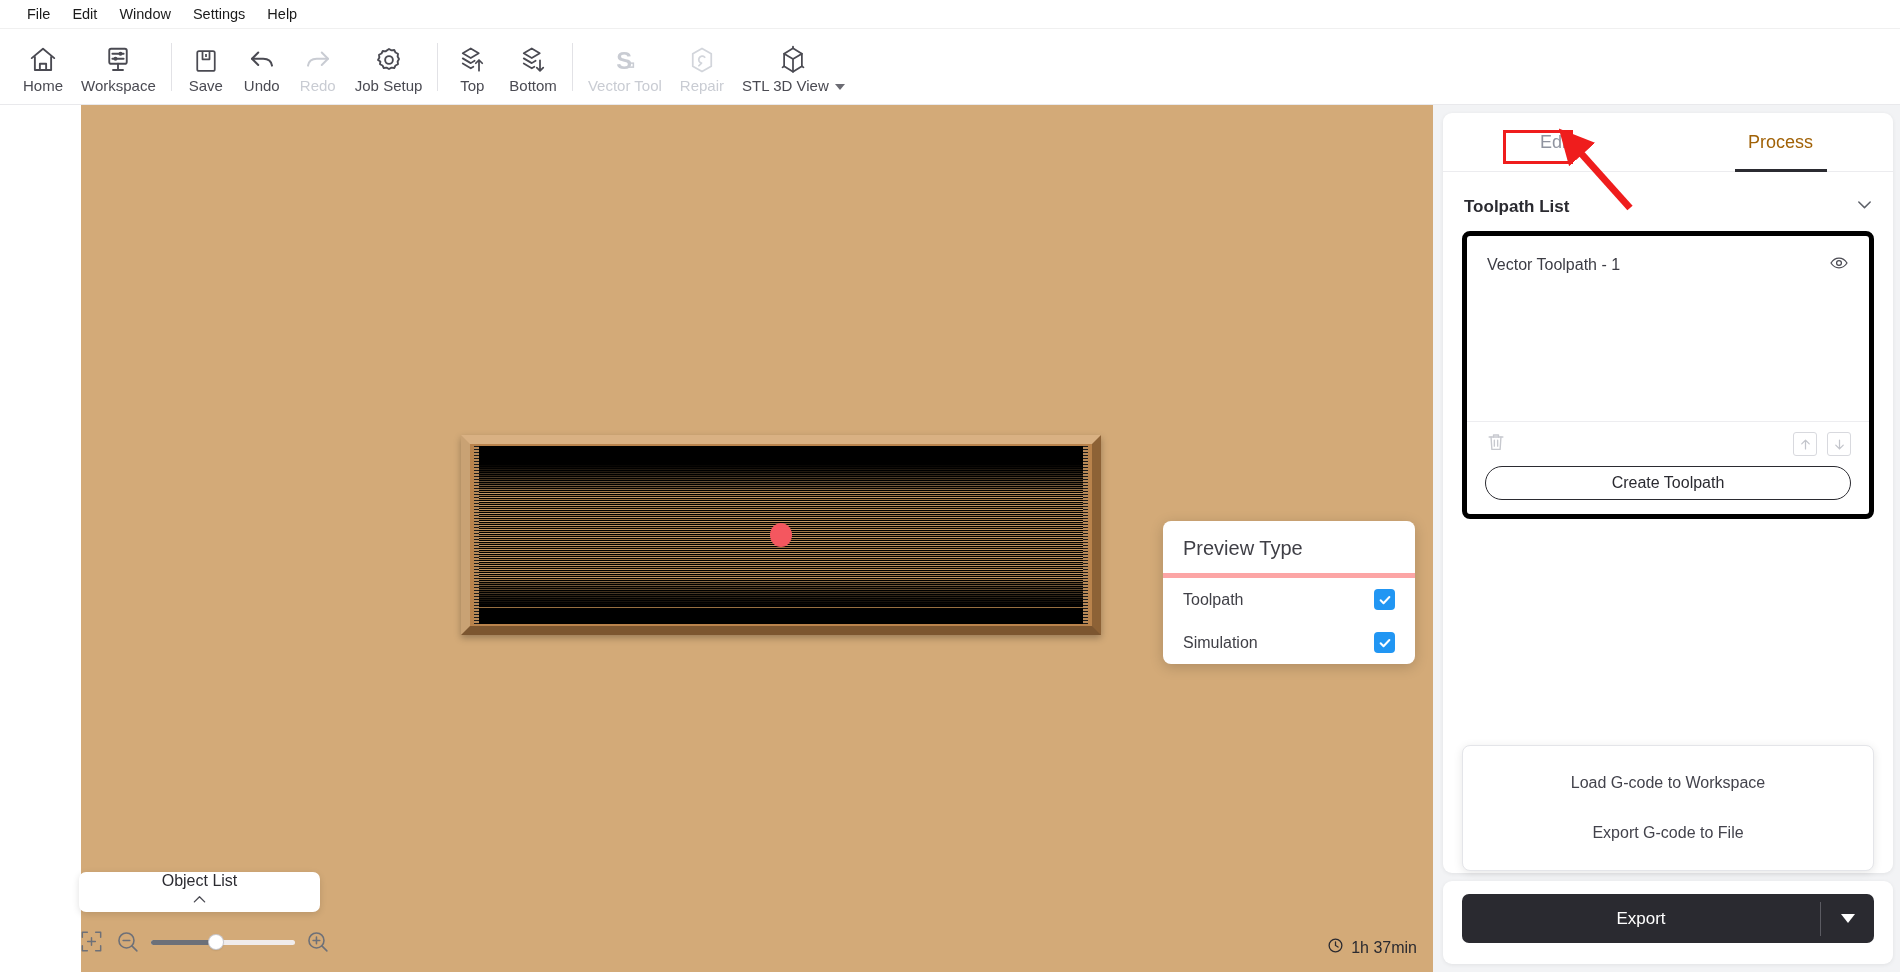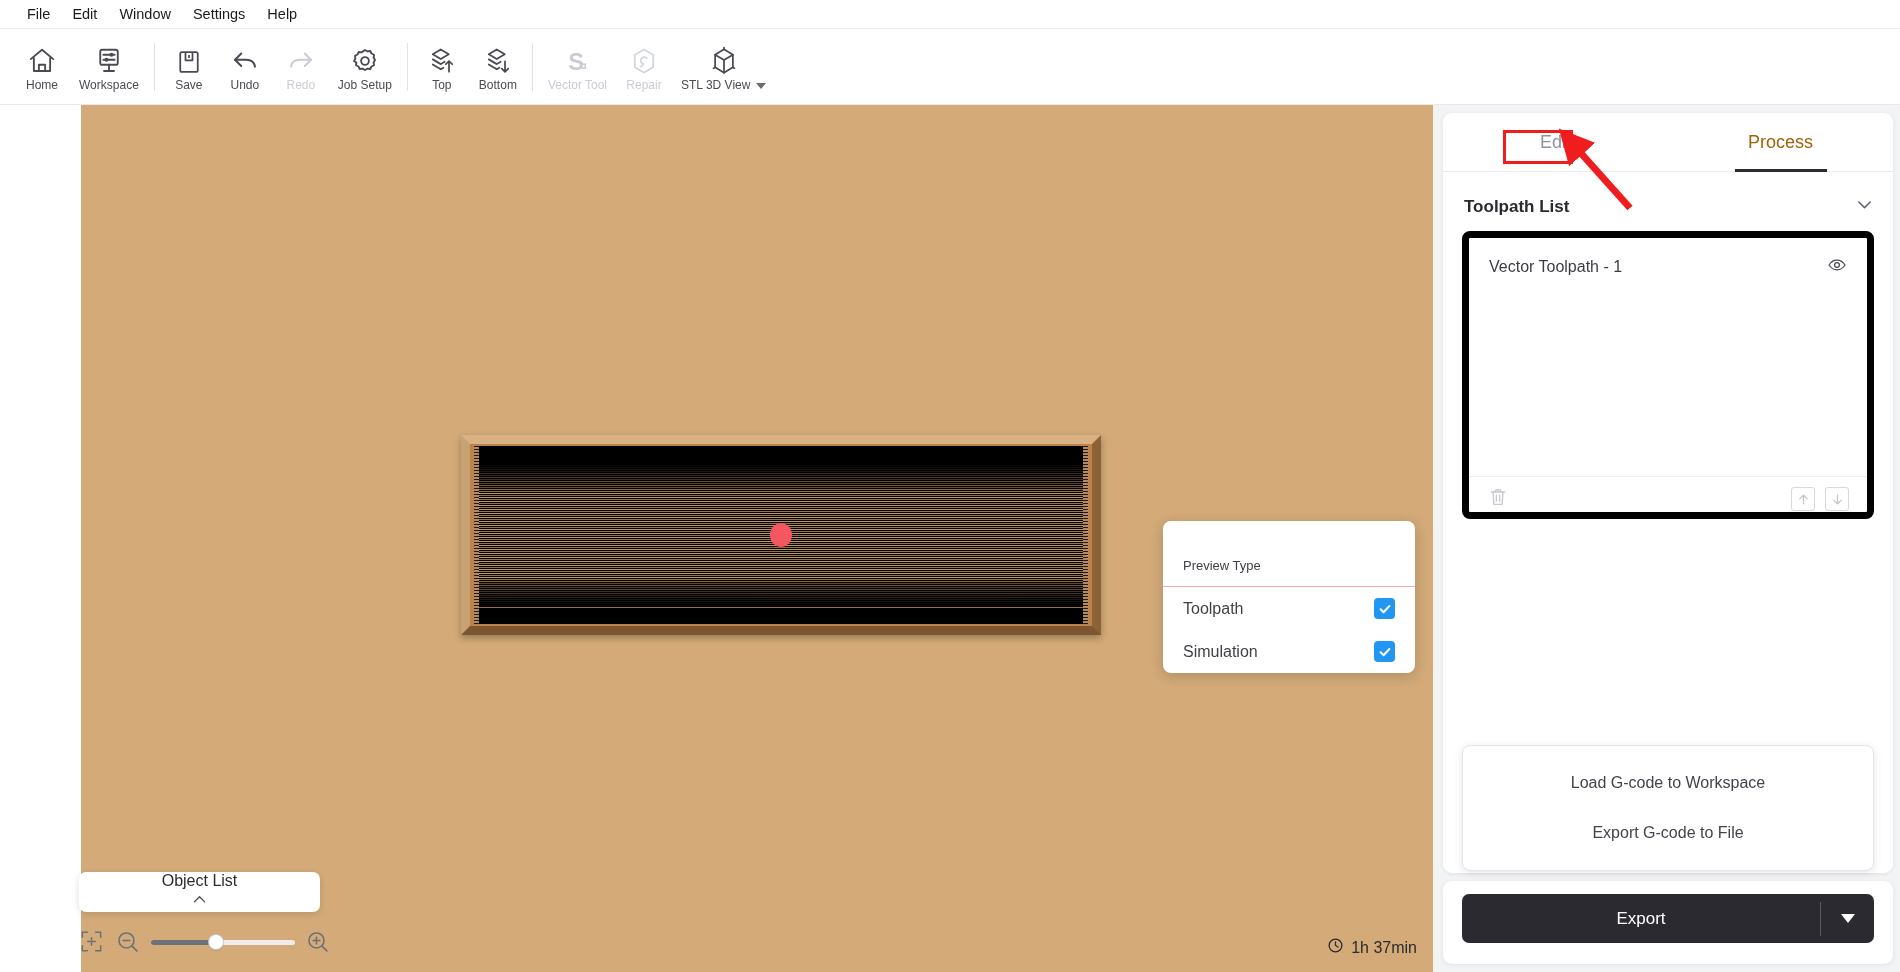--- a/index.html
+++ b/index.html
@@ -29,21 +29,21 @@
     position: absolute; top: 29px; left: 0; width: 1900px; height: 76px;
     background: #fff; display: flex; align-items: center;
     padding-left: 14px; border-bottom: 1px solid #e9e9ec;
   }
   .tb-btn {
     display: flex; flex-direction: column; align-items: center; justify-content: center;
     min-width: 56px; height: 66px; padding: 0 9px; gap: 3px; cursor: default;
     color: #4a4a52;
   }
   .tb-btn .tb-ico { height: 34px; display: flex; align-items: flex-end; }
-  .tb-btn .tb-lbl { font-size: 12px; line-height: 1; white-space: nowrap; }
+  .tb-btn .tb-lbl { font-size: 15px; line-height: 1; white-space: nowrap; }
   .tb-btn.disabled { color: #c9ccd3; }
   .tb-sep { width: 1px; height: 48px; background: #e2e2e6; margin: 0 6px; }
   .caret-down {
     display: inline-block; width: 0; height: 0; margin-left: 6px;
     border-left: 5px solid transparent; border-right: 5px solid transparent;
     border-top: 6px solid #6b6b73; vertical-align: middle;
   }
 
   
   .left-rail {
@@ -111,23 +111,22 @@
   }
 
   
   .preview-panel {
     position: absolute; left: 1082px; top: 416px; width: 252px;
     background: #fff; border-radius: 8px;
     box-shadow: 0 3px 14px rgba(0,0,0,0.18);
     overflow: hidden;
   }
   .preview-title {
-    font-size: 13px; color: #3f3f46; padding: 16px 20px 13px 20px;
-    border-bottom: 1px solid #fca5a5;
-    margin-top: 21px;
+    font-size: 20px; color: #3f3f46; padding: 16px 20px 13px 20px;
+    border-bottom: 5px solid #fca5a5;
   }
   .preview-row {
     display: flex; align-items: center; justify-content: space-between;
     padding: 11px 20px; font-size: 16px; color: #3f3f46;
   }
   .chk {
     width: 21px; height: 21px; border-radius: 4px;
     background: #2196f3; display: flex; align-items: center; justify-content: center;
   }
   .chk svg { display: block; }
@@ -191,21 +190,21 @@
     transform: translateX(-50%); width: 92px; height: 3px; background: #2b2b31;
   }
 
   .section-head {
     display: flex; align-items: center; justify-content: space-between;
     padding: 22px 18px 12px 21px;
   }
   .section-title { font-size: 17px; font-weight: bold; color: #2a2a30; }
 
   .tp-box {
-    margin: 0 19px; border: 7px solid #000000; border-radius: 8px;
+    margin: 0 19px; border: 5px solid #000000; border-radius: 8px;
     height: 288px; display: flex; flex-direction: column;
   }
   .tp-list { flex: 1 1 auto; padding: 13px 0 0 0; }
   .tp-item {
     display: flex; align-items: center; justify-content: space-between;
     padding: 4px 20px; font-size: 16px; color: #3c3c44;
   }
   .tp-actions {
     border-top: 1px solid #ededf0;
     display: flex; align-items: center; padding: 9px 18px 0 18px; gap: 10px;
@@ -530,20 +529,21 @@
             <svg width="15" height="15" viewBox="0 0 24 24" fill="none" stroke="#c3c5cb" stroke-width="2" stroke-linecap="round" stroke-linejoin="round">
                 <path d="M12 19V5M6 11l6-6 6 6"></path>
               </svg>
           </span>
           <span class="sq-btn">
             <svg width="15" height="15" viewBox="0 0 24 24" fill="none" stroke="#c3c5cb" stroke-width="2" stroke-linecap="round" stroke-linejoin="round">
                 <path d="M12 5v14M6 13l6 6 6-6"></path>
               </svg>
           </span>
         </div>
+        <div class="create-btn">Create Toolpath</div>
       </div>
 
     </div>
 
     <div class="gcode-card">
 
       <div class="gcode-menu">
         <div class="gm-item">Load G-code to Workspace</div>
         <div class="gm-item">Export G-code to File</div>
       </div>

